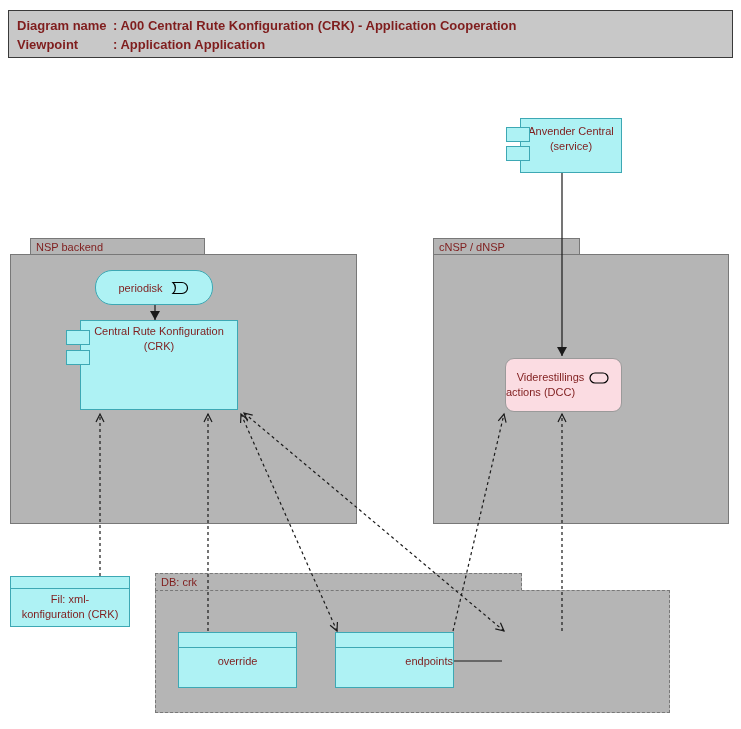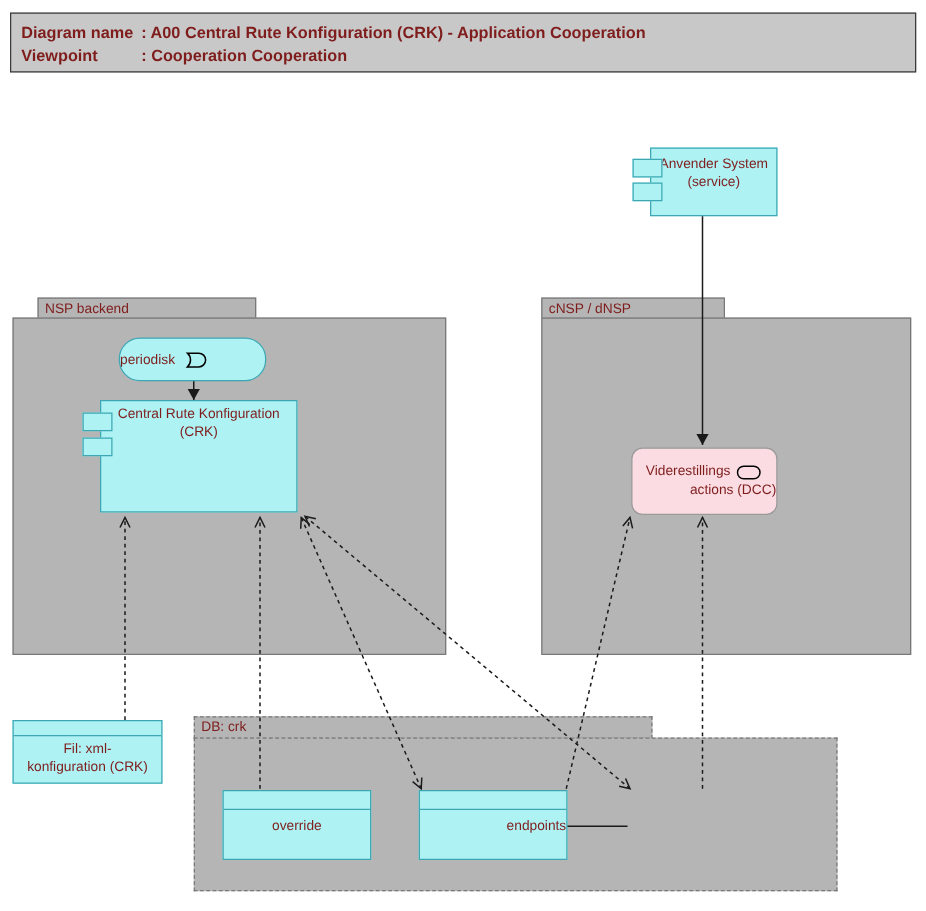--- a/index.html
+++ b/index.html
@@ -44,27 +44,27 @@
   .comp-tab{
     position:absolute;background:var(--component-fill);
     border:1px solid var(--component-border);width:22px;height:13px;left:-15px;
   }
   .comp-text{padding-top:5px;line-height:15px;}
 
   
   .event{
     background:var(--component-fill);border:1px solid var(--component-border);
     border-radius:17px;font-size:11px;
-    display:flex;align-items:center;justify-content:flex-start;gap:7px;
+    display:flex;align-items:center;justify-content:center;gap:7px;
   }
 
   
   .service{
     background:var(--service-fill);border:1px solid var(--service-border);
-    border-radius:9px;font-size:11px;text-align:right;
+    border-radius:9px;font-size:11px;text-align:left;
     display:flex;flex-direction:column;justify-content:center;line-height:15px;
   }
   .svc-line1{display:flex;align-items:center;justify-content:center;gap:5px;}
 
   
   .banded{
     background:var(--component-fill);border:1px solid var(--component-border);
     font-size:11px;text-align:center;
   }
   .band{border-bottom:1px solid var(--component-border);}
@@ -82,21 +82,21 @@
 
 <div id="canvas">
 
   <div class="abs diagram-header" style="left:8px;top:10px;width:725px;height:48px;">
     <div class="hdr-row">
       <span class="hdr-label">Diagram name</span>
       <span>: A00 Central Rute Konfiguration (CRK) - Application Cooperation</span>
     </div>
     <div class="hdr-row">
       <span class="hdr-label">Viewpoint</span>
-      <span>: Cooperation Cooperation</span>
+      <span>: Application Application</span>
     </div>
   </div>
 
   <div class="abs pkg-tab" style="left:10px;top:238px;width:175px;height:17px;margin-left:20px;">
     <span>NSP backend</span>
   </div>
   <div class="abs pkg-body" style="left:10px;top:254px;width:347px;height:270px;"></div>
 
   <div class="abs pkg-tab" style="left:433px;top:238px;width:147px;height:17px;">
     <span>cNSP / dNSP</span>
@@ -105,21 +105,21 @@
 
   <div class="abs pkg-tab pkg-dashed" style="left:155px;top:573px;width:367px;height:18px;">
     <span>DB: crk</span>
   </div>
   <div class="abs pkg-body pkg-dashed" style="left:155px;top:590px;width:515px;height:123px;"></div>
 
   <div class="abs comp" style="left:520px;top:118px;width:102px;height:55px;">
     <div class="comp-tab" style="top:8px;"></div>
     <div class="comp-tab" style="top:27px;"></div>
     <div class="comp-text">
-      <div>Anvender System</div>
+      <div>Anvender Central</div>
       <div>(service)</div>
     </div>
   </div>
 
   <div class="abs event" style="left:95px;top:270px;width:118px;height:35px;">
     <span>periodisk</span>
     <svg width="20" height="14" viewBox="0 0 20 14">
       <path class="glyph" d="M3,1.5 H12 A5.5,5.5 0 0 1 12,12.5 H3 A7.5,7.5 0 0 0 3,1.5 Z"></path>
     </svg>
   </div>

